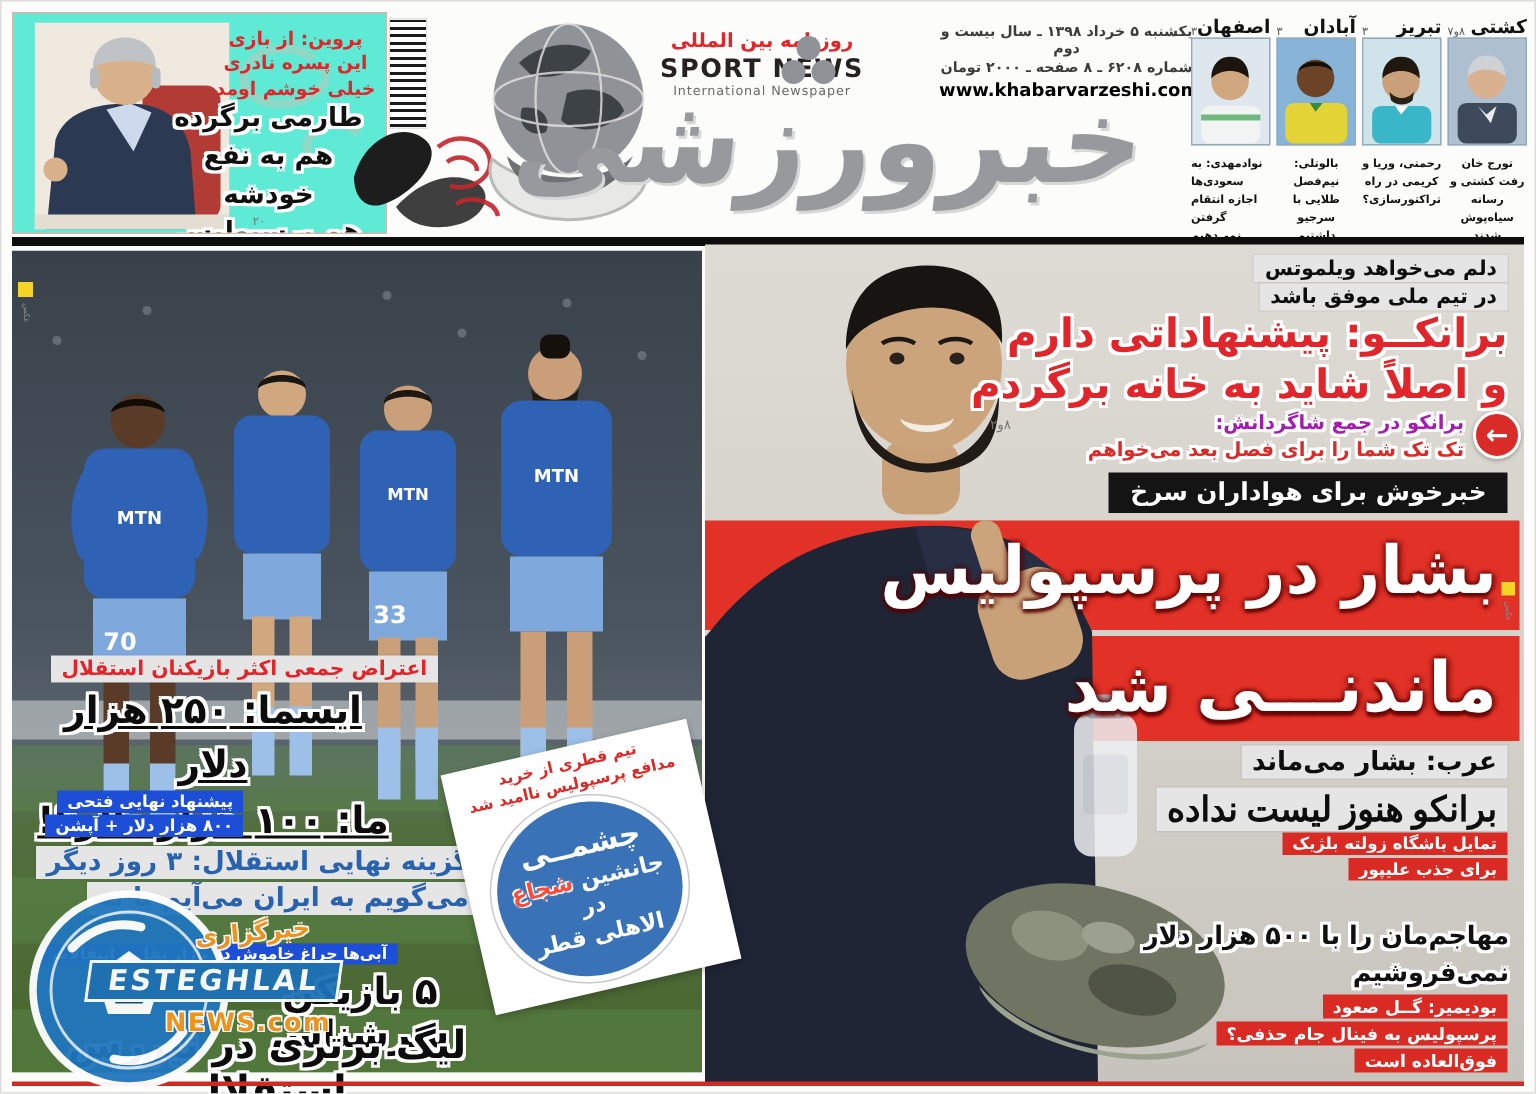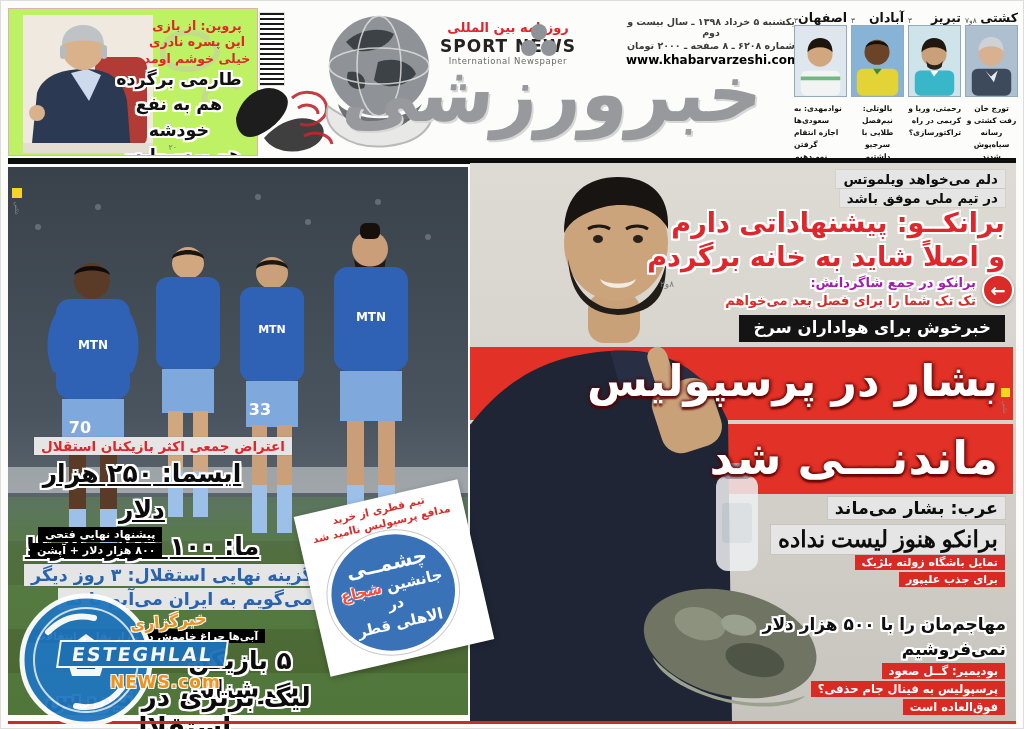--- a/index.html
+++ b/index.html
@@ -7,29 +7,29 @@
   .page{position:relative;width:1024px;height:729px;background:#fcfcfb;overflow:hidden;
         font-family:"DejaVu Sans",sans-serif;direction:rtl;box-shadow:inset 0 0 0 1px #ddd;}
   .abs{position:absolute;}
   .nowrap{white-space:nowrap;}
   .b{font-weight:bold;}
   .ow{text-shadow:-2px 0 #fff,2px 0 #fff,0 -2px #fff,0 2px #fff,-1px -1px #fff,1px -1px #fff,
       -1px 1px #fff,1px 1px #fff,-2px -2px #fff,2px 2px #fff,2px -2px #fff,-2px 2px #fff;}
   .od{text-shadow:0 3px 2px rgba(90,0,0,.85),3px 0 3px rgba(90,0,0,.55),-2px 0 3px rgba(90,0,0,.5),0 -2px 2px rgba(90,0,0,.45);}
   .strip-w{background:#e5e5e5;padding:1px 7px;display:inline-block;white-space:nowrap;box-shadow:0 0 0 1px rgba(0,0,0,.04);}
   .strip-r{background:#d92b24;color:#fff;padding:1px 7px;display:inline-block;white-space:nowrap;}
-  .strip-b{background:#000000;color:#fff;padding:1px 7px;display:inline-block;white-space:nowrap;}
+  .strip-b{background:#1d4ed8;color:#fff;padding:1px 7px;display:inline-block;white-space:nowrap;}
   .vcredit{writing-mode:vertical-rl;font-size:5.5px;color:#8a8a8a;letter-spacing:1px;}
 </style>
 </head>
 <body>
 
 <div class="page">
 
-  <div class="abs" style="left:8px;top:8px;width:250px;height:148px;background:#bef264;border:1px solid #dcb3ad;overflow:hidden;">
+  <div class="abs" style="left:8px;top:8px;width:250px;height:148px;background:#5eead4;border:1px solid #dcb3ad;overflow:hidden;">
     <svg class="abs" style="left:0;top:0;" width="250" height="148" viewBox="0 0 250 148">
       <g stroke="#c9c4ba" stroke-width="6" fill="none" opacity=".45">
         <path d="M200,30 C170,10 140,40 160,55 C180,70 220,50 205,35"></path>
         <path d="M120,25 C90,5 60,35 85,50"></path>
         <path d="M230,80 C210,60 180,90 205,100"></path>
       </g>
     </svg>
     <svg class="abs" style="left:14px;top:6px;" width="130" height="138" viewBox="0 0 130 138">
       <rect x="0" y="0" width="130" height="138" fill="#efe9df"></rect>
       <rect x="72" y="42" width="52" height="90" rx="10" fill="#b23b35"></rect>
@@ -127,21 +127,21 @@
         <span style="font-size:7.5px;color:#555;">۳</span>
       </div>
       <svg width="100%" height="72" viewBox="0 0 53 72" style="border:1px solid #93a9bd;background:#cfe3ea;">
         <rect width="53" height="72" fill="#cfe3ea"></rect>
         <rect x="6" y="46" width="41" height="26" rx="6" fill="#39b7c9"></rect>
         <path d="M22,46 L26,52 L31,46 Z" fill="#fff"></path>
         <circle cx="26" cy="29" r="13" fill="#caa07a"></circle>
         <path d="M13,27 C13,17 19,12 26,12 C34,12 39,17 39,27 C33,20 19,20 13,27 Z" fill="#20180f"></path>
         <path d="M18,36 C22,42 31,42 35,36 L34,42 C30,46 23,46 19,42 Z" fill="#2a2118"></path>
       </svg>
-      <div class="b" style="font-size:7.5px;line-height:1.6;text-align:right;color:#111;margin-top:2px;">رحمتی، وریا و کریمی در راه تراکتورسازی؟</div>
+      <div class="b" style="font-size:7.5px;line-height:1.6;text-align:center;color:#111;margin-top:2px;">رحمتی، وریا و کریمی در راه تراکتورسازی؟</div>
     </div>
 
     <div style="flex:1;">
       <div style="display:flex;justify-content:space-between;align-items:flex-end;">
         <span class="b" style="font-size:12.5px;color:#111;">آبادان</span>
         <span style="font-size:7.5px;color:#555;">۳</span>
       </div>
       <svg width="100%" height="72" viewBox="0 0 53 72" style="border:1px solid #93a9bd;background:#87b3d6;">
         <rect width="53" height="72" fill="#87b3d6"></rect>
         <rect x="5" y="44" width="43" height="28" rx="6" fill="#e3d337"></rect>

